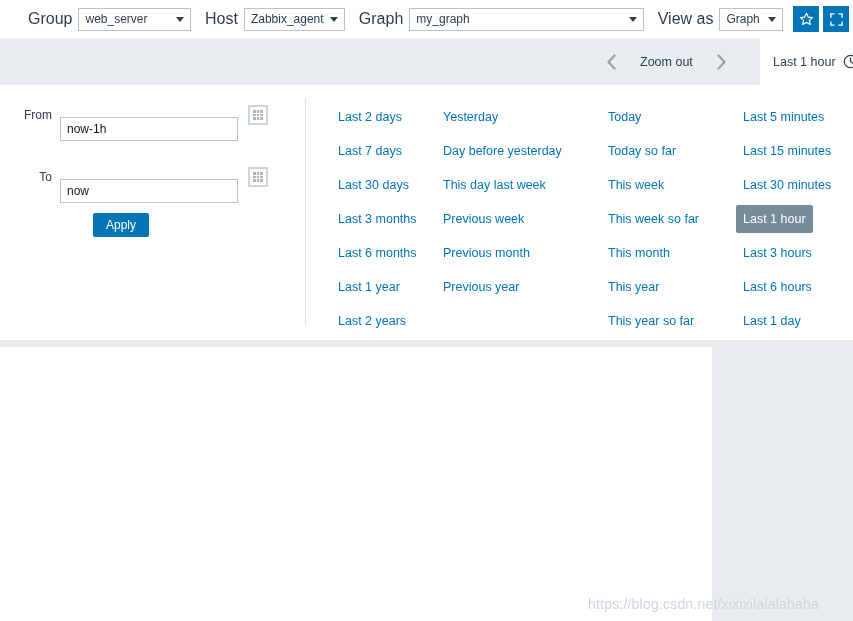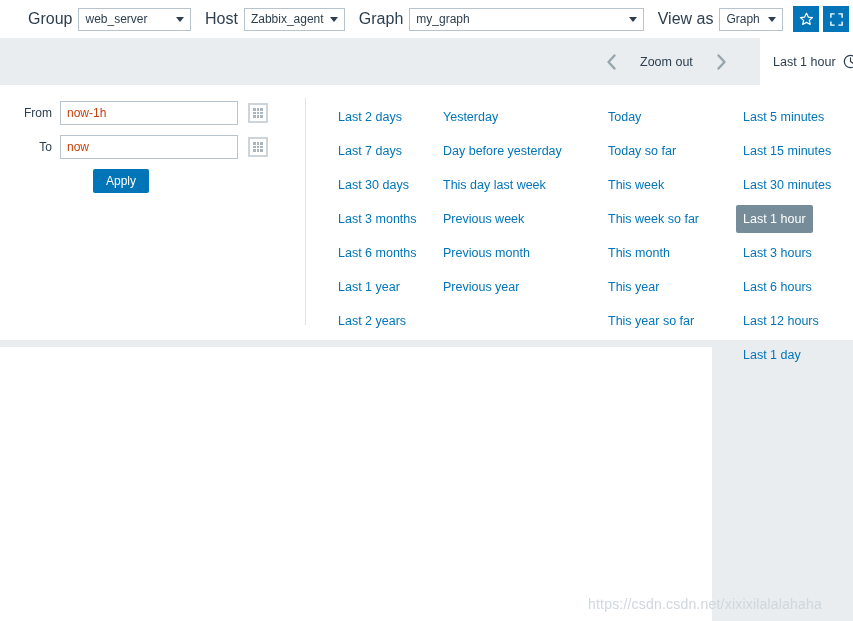--- a/index.html
+++ b/index.html
@@ -132,21 +132,21 @@
 
   
   .filter-panel {
     position: absolute;
     left: 0; top: 85px;
     width: 853px; height: 255px;
     background: #ffffff;
   }
   .fromto {
     position: absolute;
-    left: 0; top: 16px;
+    left: 0; top: 4px;
     width: 290px;
   }
   .fromto-row {
     display: flex;
     align-items: center;
     margin-bottom: 10px;
   }
   .fromto-row .lbl {
     width: 52px;
     text-align: right;
@@ -155,23 +155,24 @@
     color: #2d3e4f;
   }
   .text-input {
     width: 178px;
     height: 24px;
     border: 1px solid #b8c4cd;
     box-sizing: border-box;
     padding: 0 6px;
     font-family: "Liberation Sans", sans-serif;
     font-size: 12px;
-    color: #c2410c;
+    color: #0f172a;
     background: #ffffff;
     outline: none;
+    margin-top: 28px;
   }
   .cal-btn {
     width: 20px; height: 20px;
     margin-left: 10px;
     border: 2px solid #cdd5db;
     background: #ffffff;
     box-sizing: border-box;
     display: grid;
     grid-template-columns: repeat(3, 1fr);
     grid-template-rows: repeat(3, 1fr);
@@ -384,25 +385,24 @@
         <a class="qlink">This year</a>
         <a class="qlink">This year so far</a>
       </div>
     <div class="qcol qcol-4">
         <a class="qlink">Last 5 minutes</a>
         <a class="qlink">Last 15 minutes</a>
         <a class="qlink">Last 30 minutes</a>
         <a class="qlink selected">Last 1 hour</a>
         <a class="qlink">Last 3 hours</a>
         <a class="qlink">Last 6 hours</a>
-        <a class="qlink">Last 12 hours</a>
         <a class="qlink">Last 1 day</a>
       </div>
   </div>
 </div>
 
 <div class="graph-card">
   
 
   
 </div>
 
-<div class="watermark">https://csdn.csdn.net/xixixilalalahaha</div>
+<div class="watermark">https://blog.csdn.net/xixixilalalahaha</div>
 
 </body></html>

